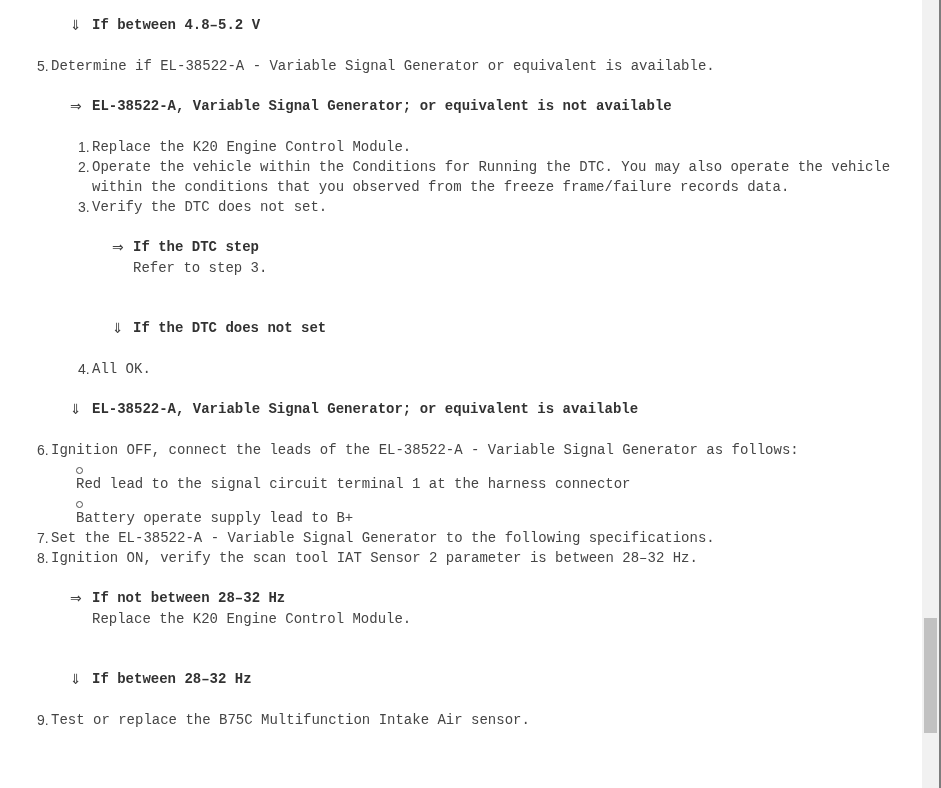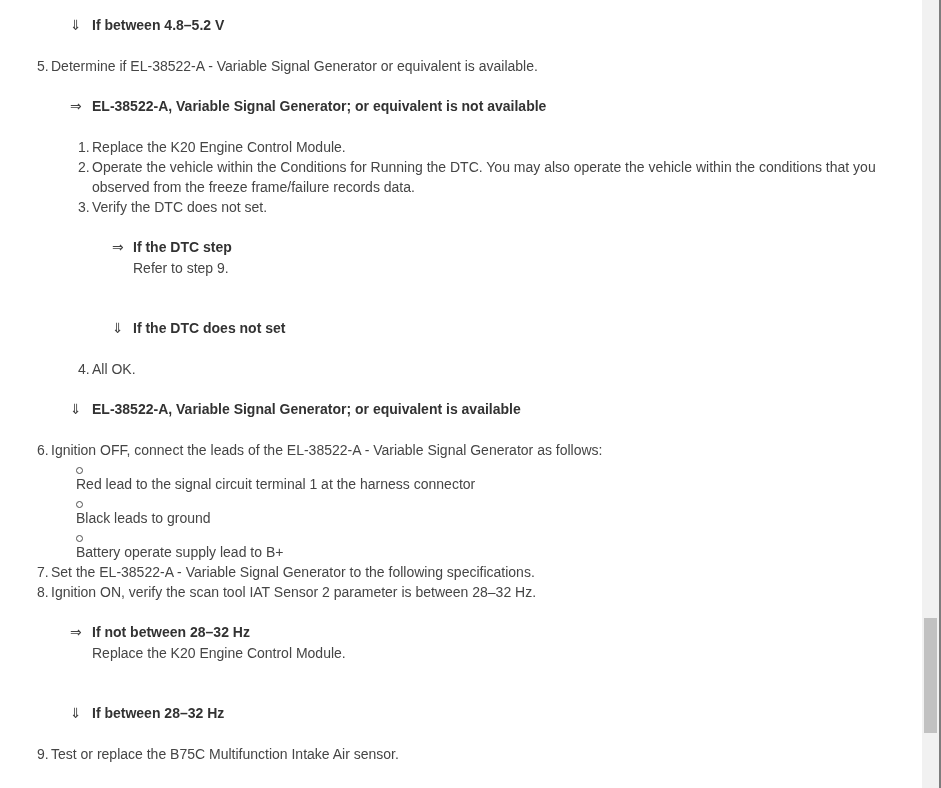--- a/index.html
+++ b/index.html
@@ -16,21 +16,21 @@
   .b1{padding-left:33px;}
   .b1 .arrow{width:22px;flex:none;}
   .b2{padding-left:75px;}
   .b2 .arrow{width:21px;flex:none;}
   .arrow{font-weight:400;color:#424242;font-family:"DejaVu Sans",sans-serif;}
   .action1{padding-left:96px;}
   .action0{padding-left:55px;}
   .num-row{padding-left:41px;}
   .marker{width:14px;flex:none;}
   .step-row .marker{width:14px;flex:none;}
-  .text{flex:1;min-width:0;}
+  .text{flex:1;min-width:0;font-family:Liberation Mono, monospace;}
   .bullet-row{padding-left:39px;flex-direction:column;}
   .circle{width:5px;height:5px;border:1px solid #4f4f4f;border-radius:50%;
     margin:7px 9px 0 0;flex:none;background:#ffffff;}
   .mt1{margin-top:1px;}
   .mt20{margin-top:20px;}
   .mt21{margin-top:21px;}
   .mt40{margin-top:40px;}
   .scroll-track{position:absolute;left:922px;top:0;width:17px;height:788px;
     background:#f1f1f1;}
   .scroll-thumb{position:absolute;left:2px;top:618px;width:13px;height:115px;
@@ -68,21 +68,21 @@
   <div class="row num-row">
     <span class="marker">3.</span>
     <div class="text">Verify the DTC does not set.</div>
   </div>
 
   <div class="row b2 bold mt20">
     <span class="arrow">⇒</span>
     <span class="text">If the DTC step</span>
   </div>
   <div class="row action1 mt1">
-    <div class="text">Refer to step 9.</div>
+    <div class="text">Refer to step 3.</div>
   </div>
 
   <div class="row b2 bold mt40">
     <span class="arrow">⇓</span>
     <span class="text">If the DTC does not set</span>
   </div>
 
   <div class="row num-row mt21">
     <span class="marker">4.</span>
     <div class="text">All OK.</div>
@@ -93,24 +93,20 @@
     <span class="text">EL-38522-A, Variable Signal Generator; or equivalent is available</span>
   </div>
 
   <div class="row step-row mt21">
     <span class="marker">6.</span>
     <div class="text">Ignition OFF, connect the leads of the EL-38522-A - Variable Signal Generator as follows:</div>
   </div>
   <div class="row bullet-row">
     <span class="circle"></span>
     <div class="text">Red lead to the signal circuit terminal 1 at the harness connector</div>
-  </div>
-  <div class="row bullet-row">
-    <span class="circle"></span>
-    <div class="text">Black leads to ground</div>
   </div>
   <div class="row bullet-row">
     <span class="circle"></span>
     <div class="text">Battery operate supply lead to B+</div>
   </div>
 
   <div class="row step-row">
     <span class="marker">7.</span>
     <div class="text">Set the EL-38522-A - Variable Signal Generator to the following specifications.</div>
   </div>

